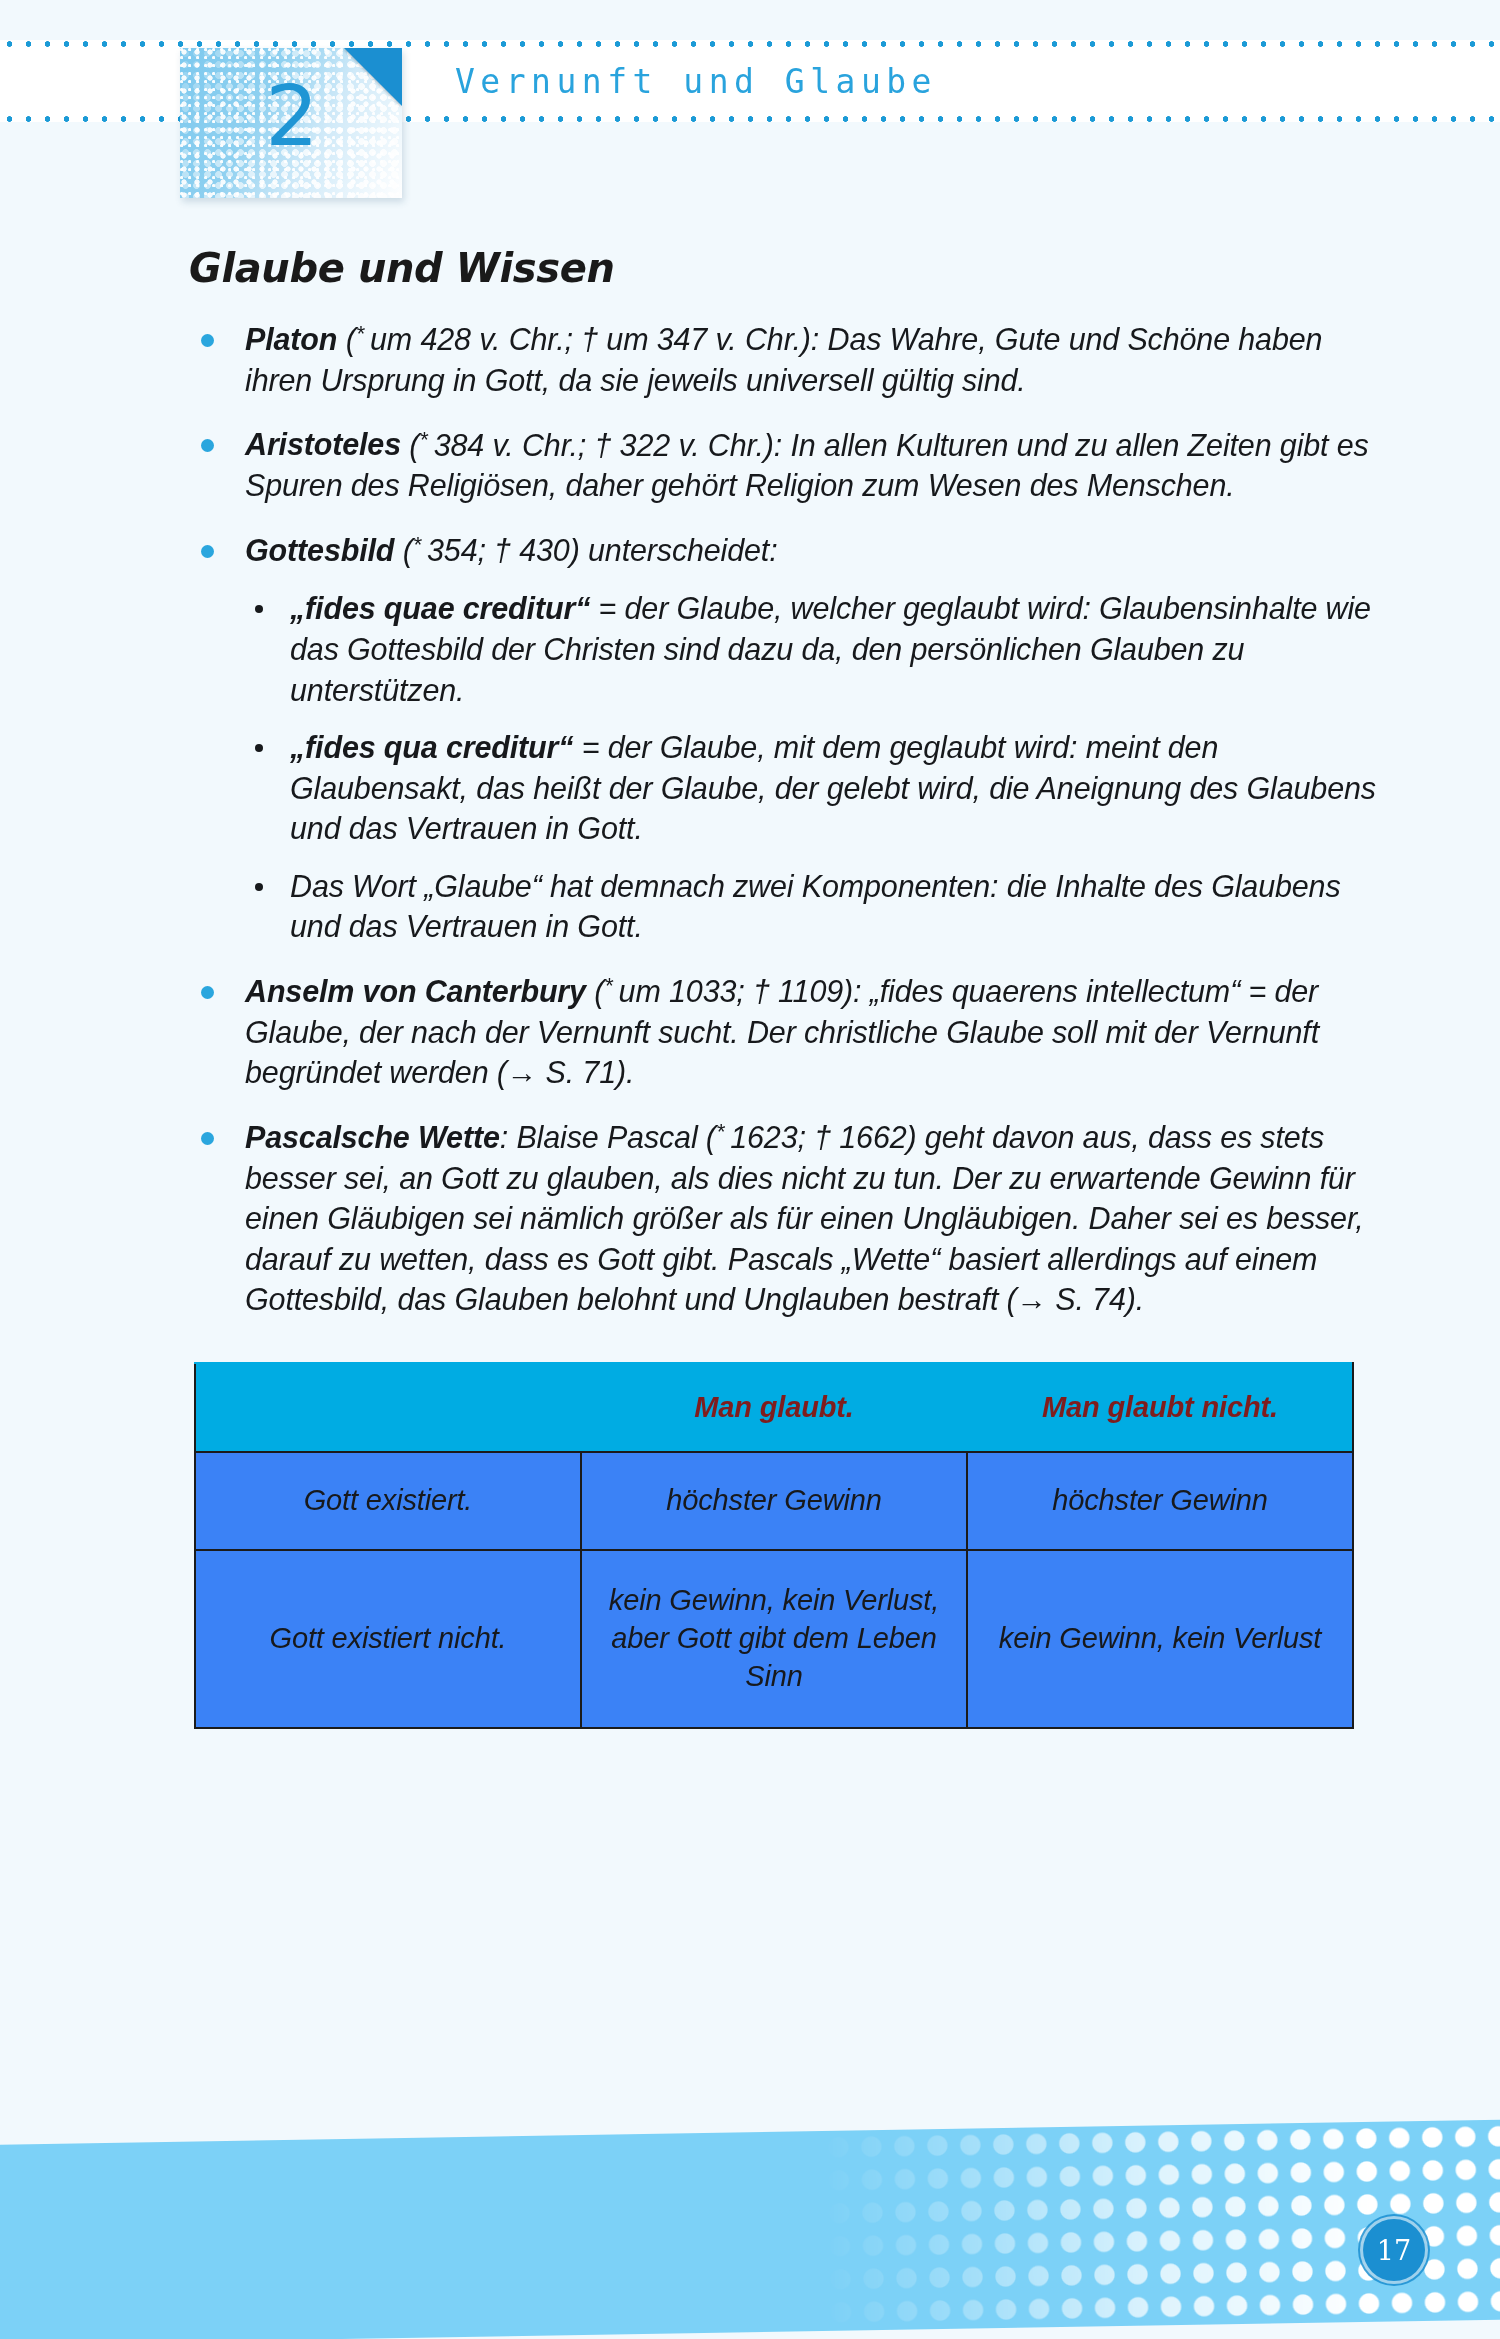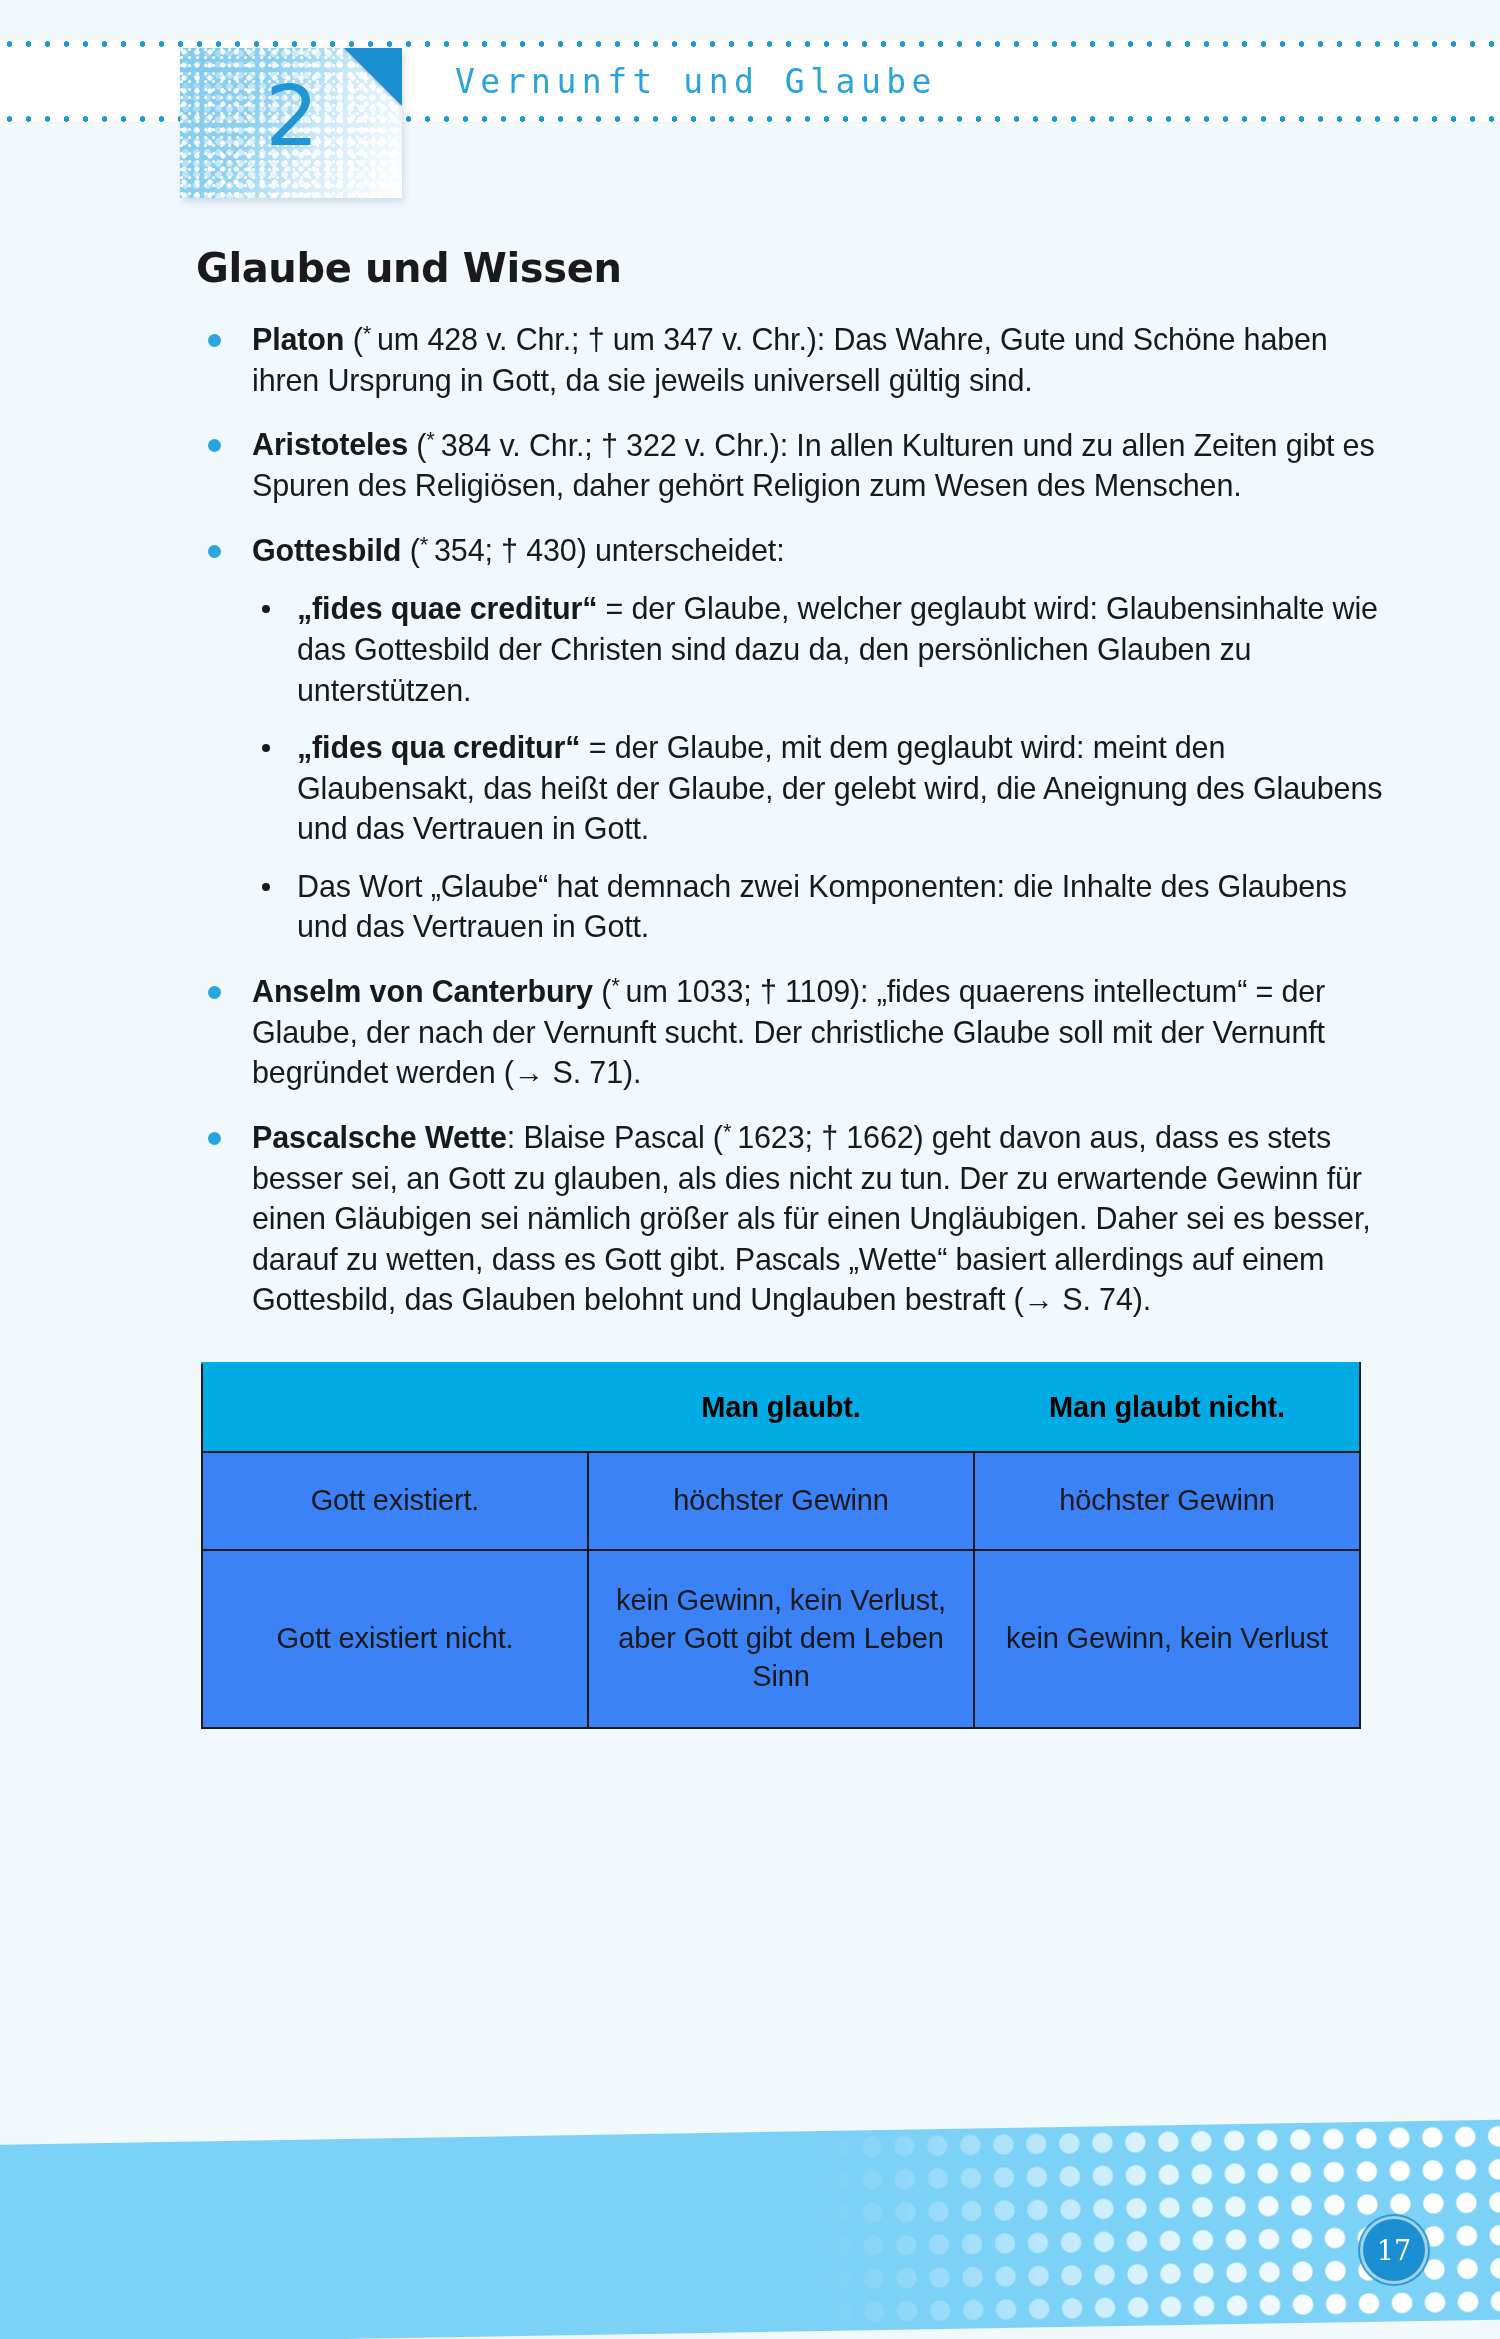--- a/index.html
+++ b/index.html
@@ -108,23 +108,24 @@
     font-size: 33px;
     font-weight: 400;
     color: #29a3dd;
     letter-spacing: 5.5px;
     white-space: nowrap;
   }
 
   
   .content {
     position: absolute;
-    left: 193px;
+    left: 186px;
     top: 245px;
     width: 1210px;
+    font-style: italic;
   }
 
   .page-title {
     font-family: "DejaVu Sans", sans-serif;
     font-size: 40px;
     font-weight: 700;
     color: #1a1a1a;
     letter-spacing: -0.4px;
     margin: 0 0 28px 0;
     padding-left: 3px;
@@ -194,21 +195,21 @@
     border: 2.5px solid #1b1b1b;
     text-align: center;
     vertical-align: middle;
     font-size: 29px;
     line-height: 1.3;
     color: #17191c;
     letter-spacing: -0.15px;
   }
   .wette-table thead th {
     background: #00ace3;
-    color: #000000;
+    color: #7f1d1d;
     font-weight: 700;
     height: 85px;
     border-color: #00ace3;
     border-bottom-color: #1b1b1b;
   }
   .wette-table thead th:first-child {
     border-left-color: #1b1b1b;
   }
   .wette-table thead th:last-child {
     border-right-color: #1b1b1b;

